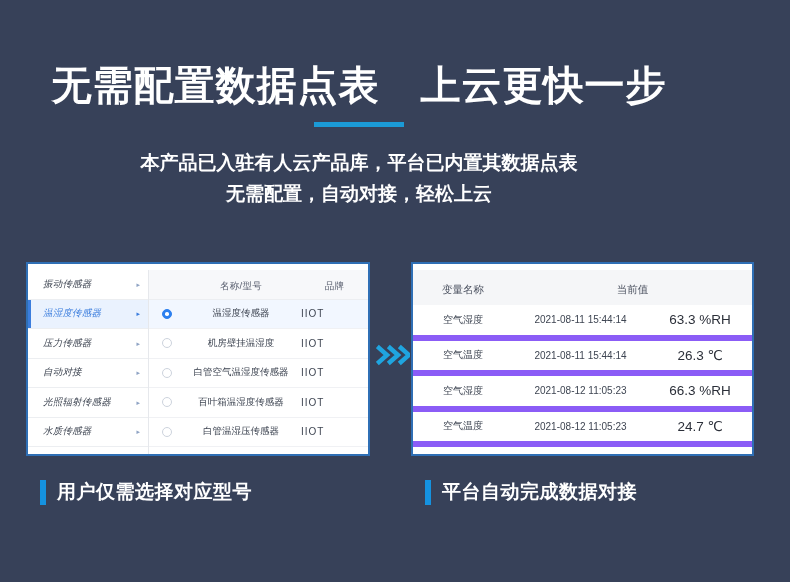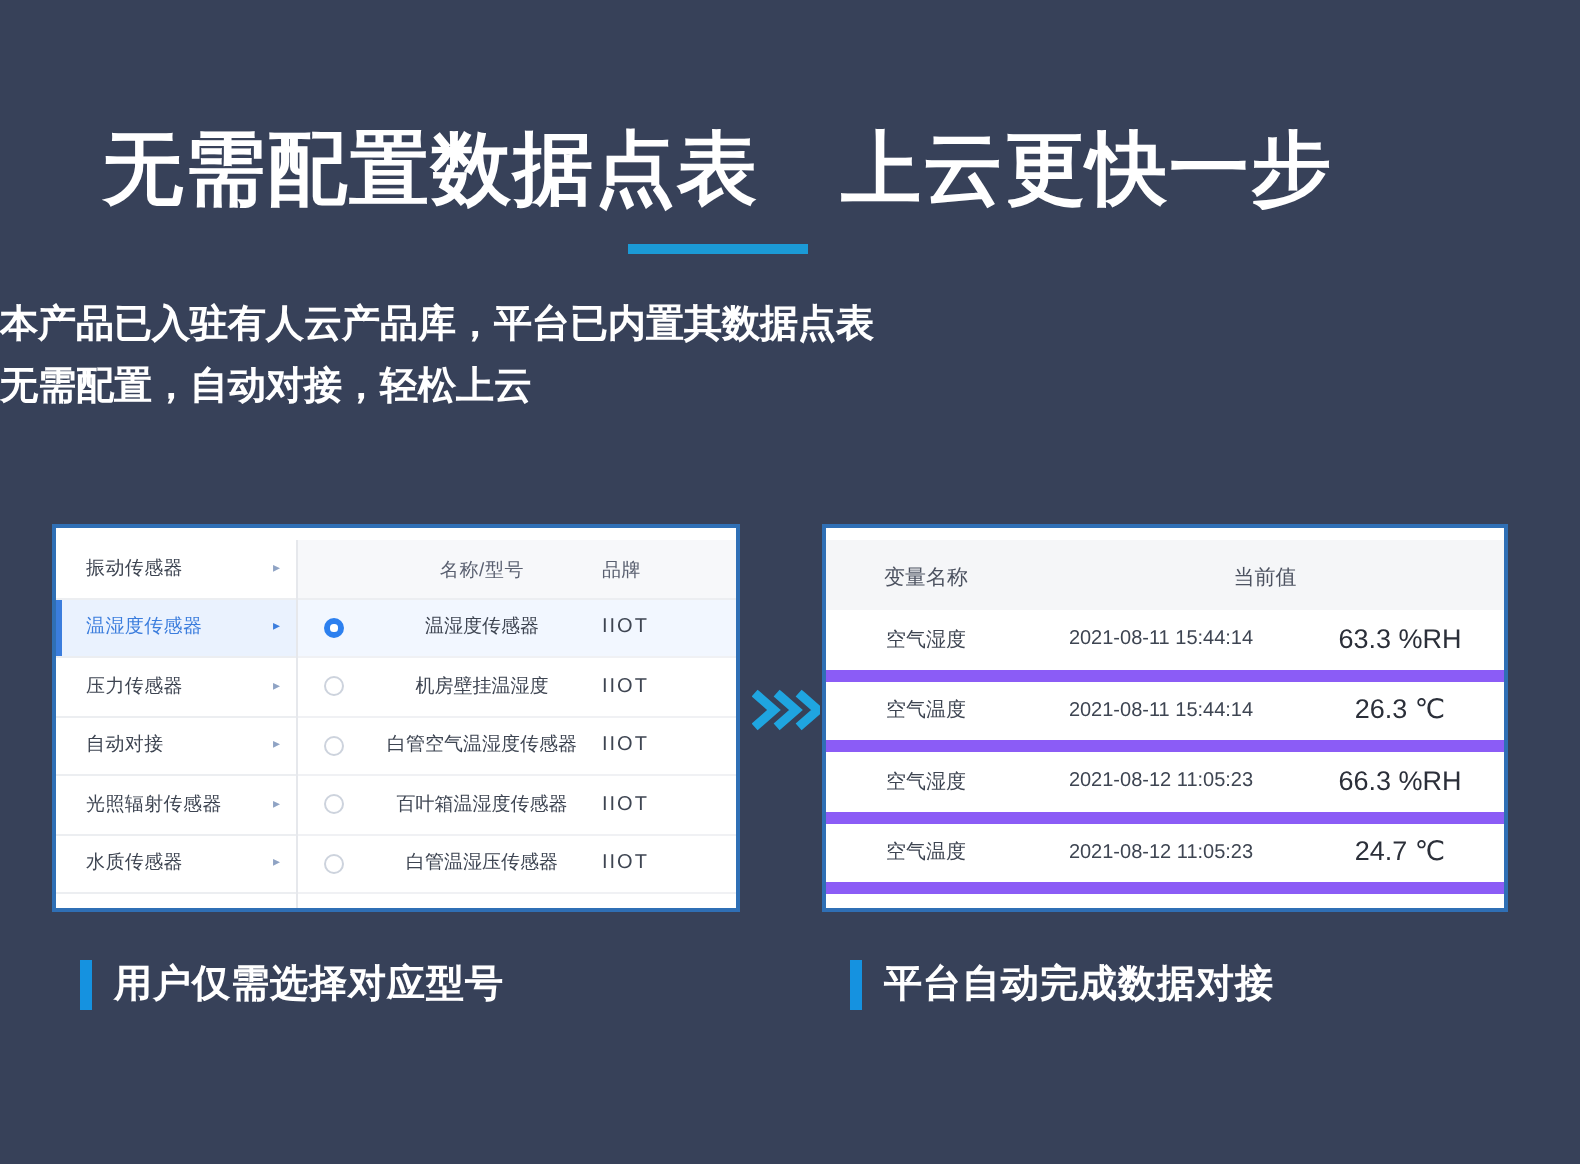--- a/index.html
+++ b/index.html
@@ -35,20 +35,21 @@
   }
   .hero-underline {
     width: 90px;
     height: 5px;
     background: #1b9ad6;
     margin: 14px auto 0 auto;
   }
   .hero-sub {
     margin: 0;
     padding-top: 20px;
+    text-align: center;
     color: #ffffff;
     font-size: 19px;
     font-weight: bold;
     line-height: 31px;
   }
   .hero-sub div { white-space: pre; }
 
   
   .panel {
     position: absolute;
@@ -67,20 +68,21 @@
     display: flex;
     height: 100%;
     padding-top: 6px;
     box-sizing: border-box;
   }
   .cat-list {
     width: 121px;
     flex: 0 0 121px;
     border-right: 1px solid #e6e8ec;
     box-sizing: border-box;
+    font-style: italic;
   }
   .cat-row {
     height: 29.5px;
     display: flex;
     align-items: center;
     border-bottom: 1px solid #eceef1;
     box-sizing: border-box;
     position: relative;
     padding-left: 15px;
     padding-right: 8px;
@@ -118,21 +120,21 @@
   .model-head {
     height: 29.5px;
     display: flex;
     align-items: center;
     background: #f7f8fa;
     border-bottom: 1px solid #eceef1;
     box-sizing: border-box;
   }
   .model-head .col-radio { width: 36px; flex: 0 0 36px; }
   .model-head .col-name  { width: 112px; flex: 0 0 112px; text-align: center; }
-  .model-head .col-brand { flex: 1; text-align: left; padding-left: 4px; }
+  .model-head .col-brand { flex: 1; text-align: center; padding-left: 4px; }
   .model-head span {
     font-size: 9.5px;
     color: #5a6070;
     letter-spacing: .3px;
   }
   .model-row {
     height: 29.5px;
     display: flex;
     align-items: center;
     border-bottom: 1px solid #f0f1f4;

